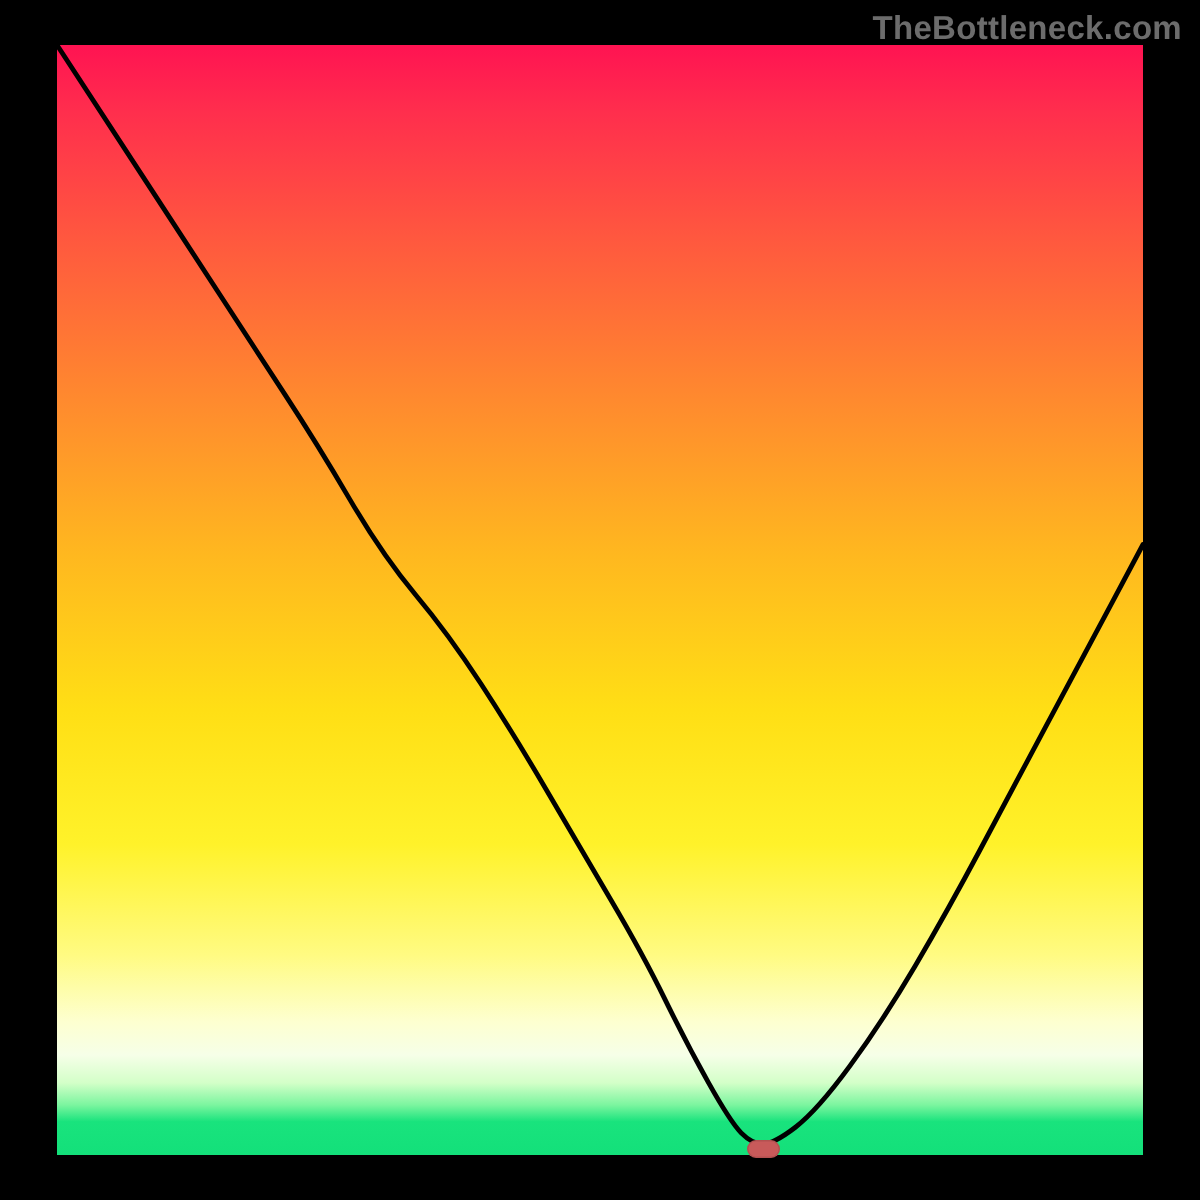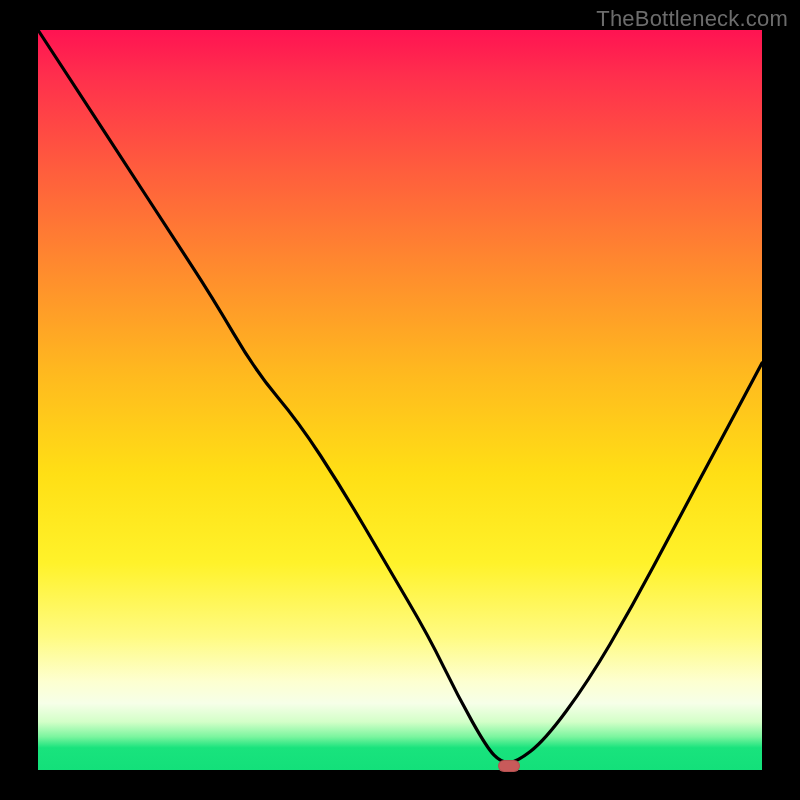--- a/index.html
+++ b/index.html
@@ -16,21 +16,21 @@
     width: 800px;
     height: 800px;
     background: #000;
   }
   .watermark {
     position: absolute;
     top: 6px;
     right: 12px;
     color: #6c6c6c;
     font-size: 22px;
-    font-weight: 400;
+    font-weight: 700;
     letter-spacing: 0.2px;
     z-index: 10;
   }
   .plot-area {
     position: absolute;
     left: 38px;
     top: 30px;
     width: 724px;   
     height: 740px;  
   }

